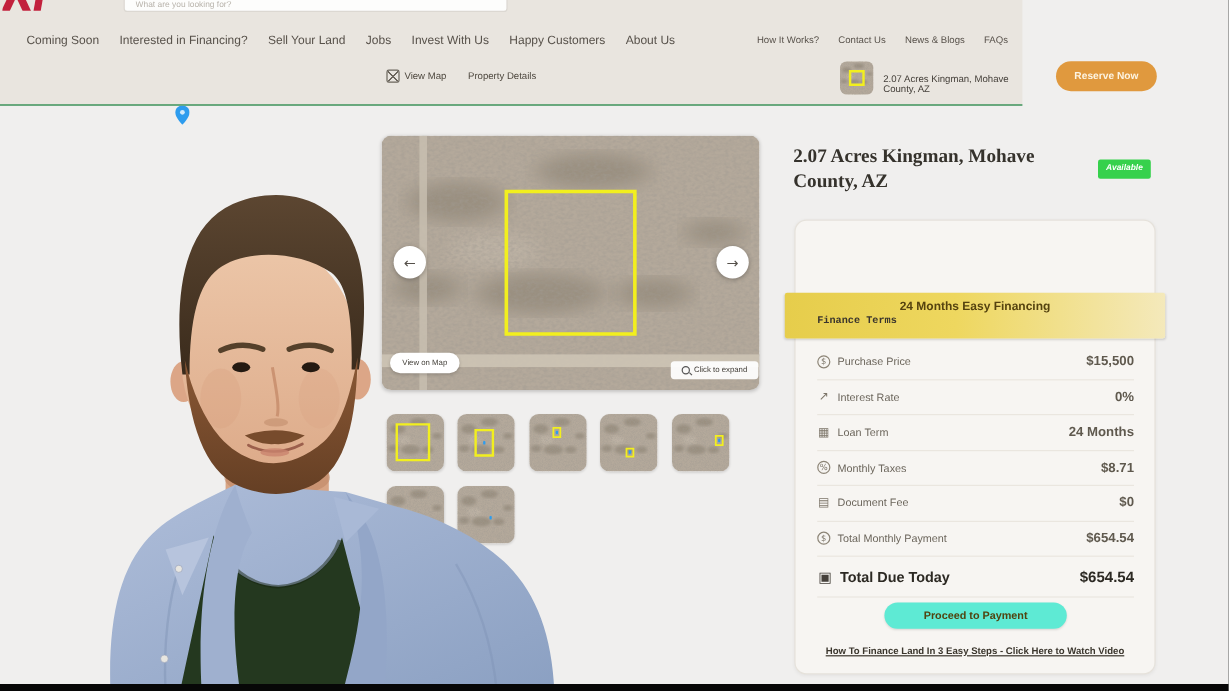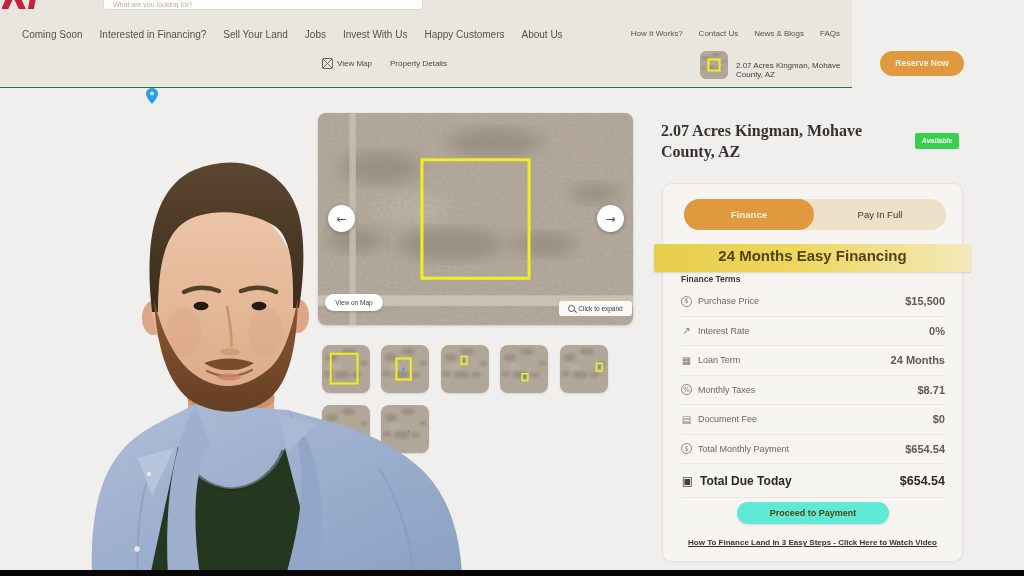--- a/index.html
+++ b/index.html
@@ -54,24 +54,24 @@
           font-size:16px;line-height:21px;color:#35322c;}
   .badge{position:absolute;left:915px;top:133px;width:44px;height:16px;background:#36d14c;border-radius:2px;color:#fff;
          font-size:7px;font-weight:bold;font-style:italic;text-align:center;line-height:16px;}
   .card{position:absolute;left:662px;top:183px;width:301px;height:379px;background:#f7f5f2;border:1px solid #e6e2db;
         border-radius:10px;box-sizing:border-box;box-shadow:0 1px 3px rgba(0,0,0,.05);}
   .toggle{position:absolute;left:684px;top:199px;width:262px;height:31px;background:#efe1c9;border-radius:16px;}
   .seg-fin{position:absolute;left:0;top:0;width:130px;height:31px;background:#e0993e;border-radius:16px;color:#fdf4e2;
            font-weight:bold;font-size:9.5px;text-align:center;line-height:31px;cursor:pointer;}
   .seg-pay{position:absolute;left:130px;top:0;width:132px;height:31px;color:#3e3931;font-size:9.5px;text-align:center;
            line-height:31px;cursor:pointer;}
-  .banner{position:absolute;left:654px;top:244px;width:317px;height:28px;border-radius:2px;
+  .banner{position:absolute;left:654px;top:244px;width:317px;height:38px;border-radius:2px;
           background:linear-gradient(90deg,#e6cd4b,#eed75f 45%,#f4e9bb);text-align:center;line-height:24px;
-          font-size:15px;font-weight:bold;color:#55430f;box-shadow:0 1px 2px rgba(0,0,0,.15);}
-  .fin-head{position:absolute;left:681px;top:274px;font-size:8.5px;font-weight:bold;color:#3a352d;}
+          font-size:10px;font-weight:bold;color:#55430f;box-shadow:0 1px 2px rgba(0,0,0,.15);}
+  .fin-head{position:absolute;left:681px;top:262px;font-size:8.5px;font-weight:bold;color:#3a352d;font-family:Liberation Mono, monospace;}
   .frows{position:absolute;left:681px;top:287px;width:264px;}
   .frow{display:flex;justify-content:space-between;align-items:center;height:28.5px;border-bottom:1px solid #eae6df;}
   .flabel{display:flex;align-items:center;gap:6px;font-size:9px;color:#6c665c;}
   .fvalue{font-size:11px;color:#5f594e;font-weight:600;}
   .frow.total{height:33px;}
   .frow.total .flabel{font-size:12px;font-weight:bold;color:#2c2923;}
   .frow.total .fvalue{font-size:12.5px;font-weight:bold;color:#2c2923;}
   .ico{display:inline-flex;align-items:center;justify-content:center;width:11px;height:11px;
        font-family:"DejaVu Sans",sans-serif;color:#7d766a;flex:0 0 auto;}
   .ico.circle{border:1px solid #8d8577;border-radius:50%;font-size:7px;box-sizing:border-box;}
@@ -359,24 +359,20 @@
         </svg>
       </div>
     </div>
 
   <div class="ltitle">
     <span>2.07 Acres Kingman, Mohave</span><br><span>County, AZ</span>
   </div>
   <div class="badge">Available</div>
 
   <div class="card"></div>
-  <div class="toggle">
-    <div class="seg-fin">Finance</div>
-    <div class="seg-pay">Pay In Full</div>
-  </div>
   <div class="banner">24 Months Easy Financing</div>
   <div class="fin-head">Finance Terms</div>
   <div class="frows" id="finance-rows">
       <div class="frow">
         <span class="flabel">
           <span class="ico circle">$</span>
           <span>Purchase Price</span>
         </span>
         <span class="fvalue">$15,500</span>
       </div>

